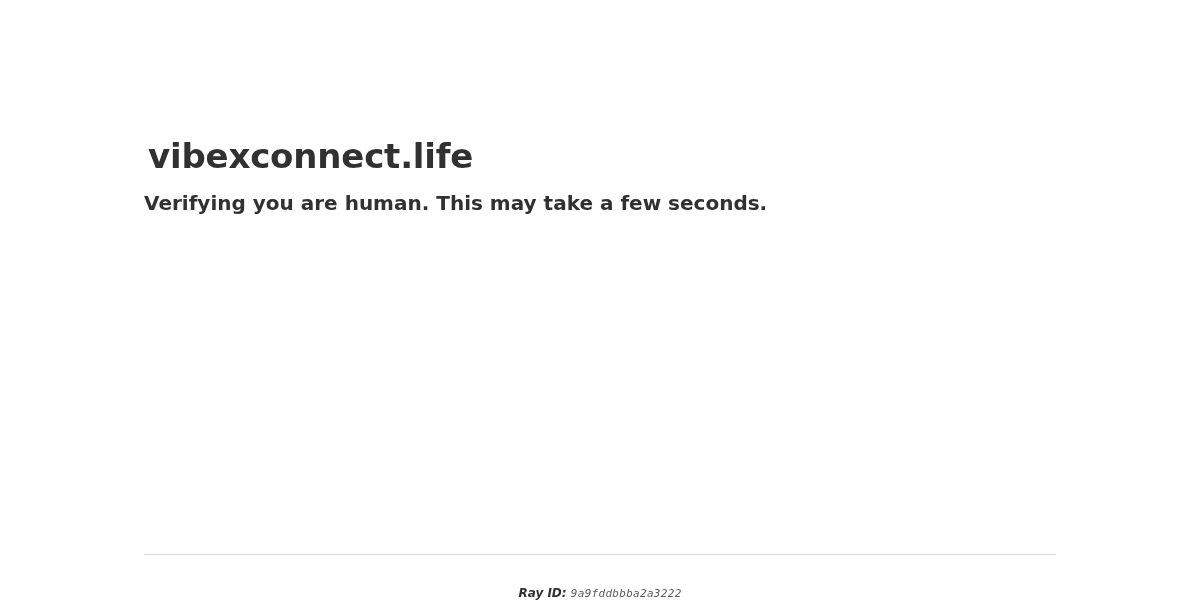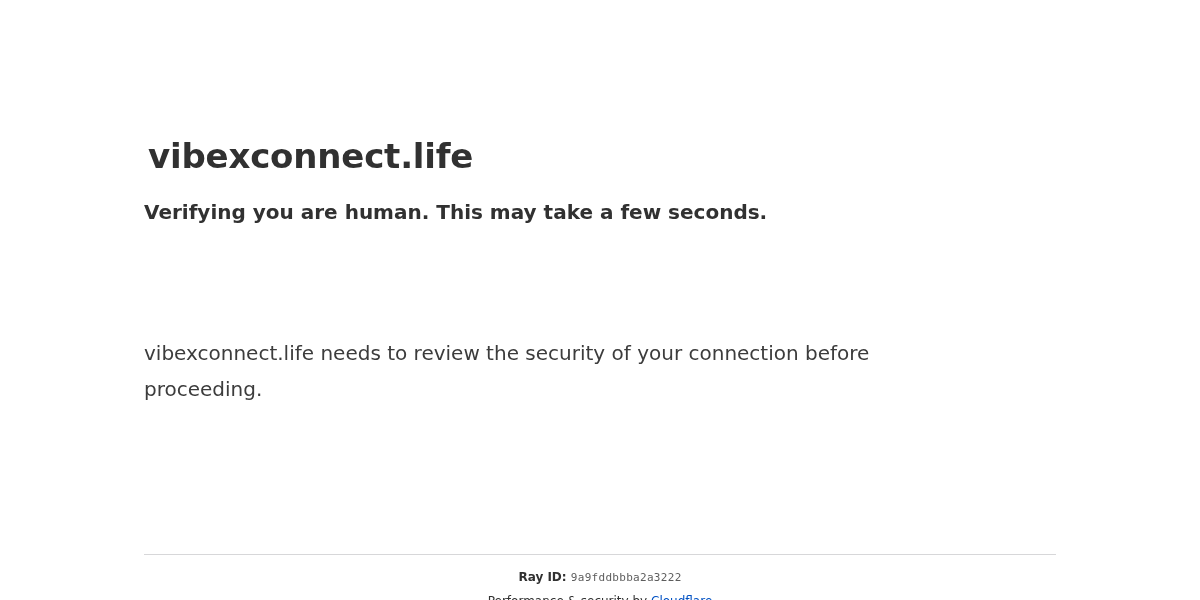--- a/index.html
+++ b/index.html
@@ -46,21 +46,21 @@
     margin: 4px;
     padding: 0;
     white-space: nowrap;
   }
 
   .verify-subtitle {
     font-size: 20px;
     font-weight: 700;
     color: #313131;
     line-height: 1.35;
-    margin: 22px 0 0 0;
+    margin: 13px 0 0 0;
     padding: 0;
     white-space: nowrap;
   }
 
   
   .challenge-widget-slot {
     height: 97px;
     width: 300px;
     margin-top: 12px;
   }
@@ -80,26 +80,27 @@
     position: absolute;
     left: 0;
     top: 554px;
     width: 912px;
     border-top: 1px solid #d7d7d9;
     text-align: center;
     box-sizing: border-box;
   }
 
   .footer-rayid-line {
-    margin: 0;
+    margin: 16px;
     padding-top: 15px;
     font-size: 12px;
     line-height: 1.2;
     color: #313131;
     white-space: nowrap;
+    font-style: italic;
   }
 
   .rayid-label {
     font-weight: 700;
     color: #313131;
     font-size: 12px;
   }
 
   .rayid-value {
     font-family: "DejaVu Sans Mono", monospace;
@@ -129,21 +130,20 @@
   <div class="content-column">
 
     <div class="main-block">
 
       <h1 class="site-title">vibexconnect.life</h1>
 
       <h2 class="verify-subtitle">Verifying you are human. This may take a few seconds.</h2>
 
       <div class="challenge-widget-slot"></div>
 
-      <p class="review-paragraph">vibexconnect.life needs to review the security of your connection before proceeding.</p>
 
     </div>
 
     <div class="footer">
 
       <p class="footer-rayid-line">
         <span class="rayid-label">Ray ID: </span><span class="rayid-value">9a9fddbbba2a3222</span>
       </p>
 
       <p class="footer-attribution-line">

